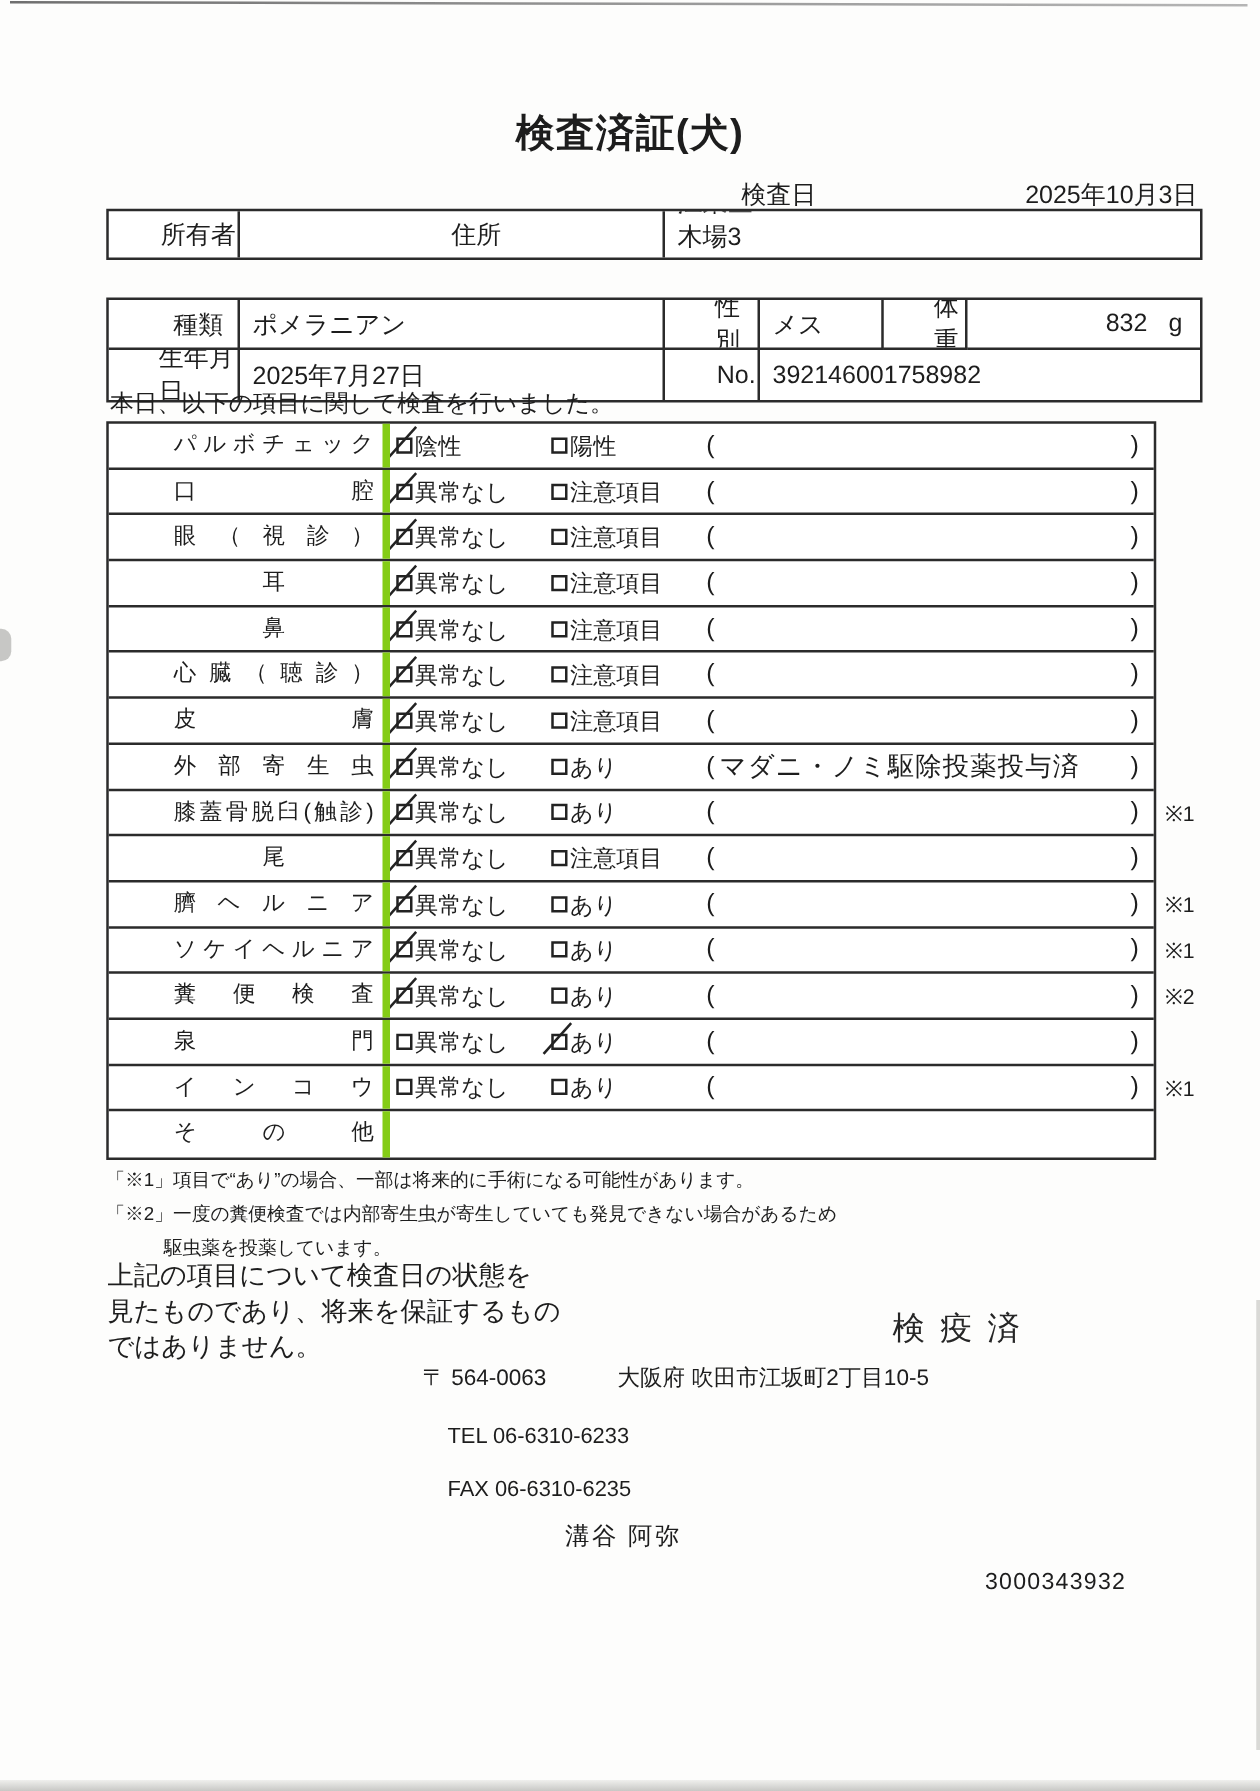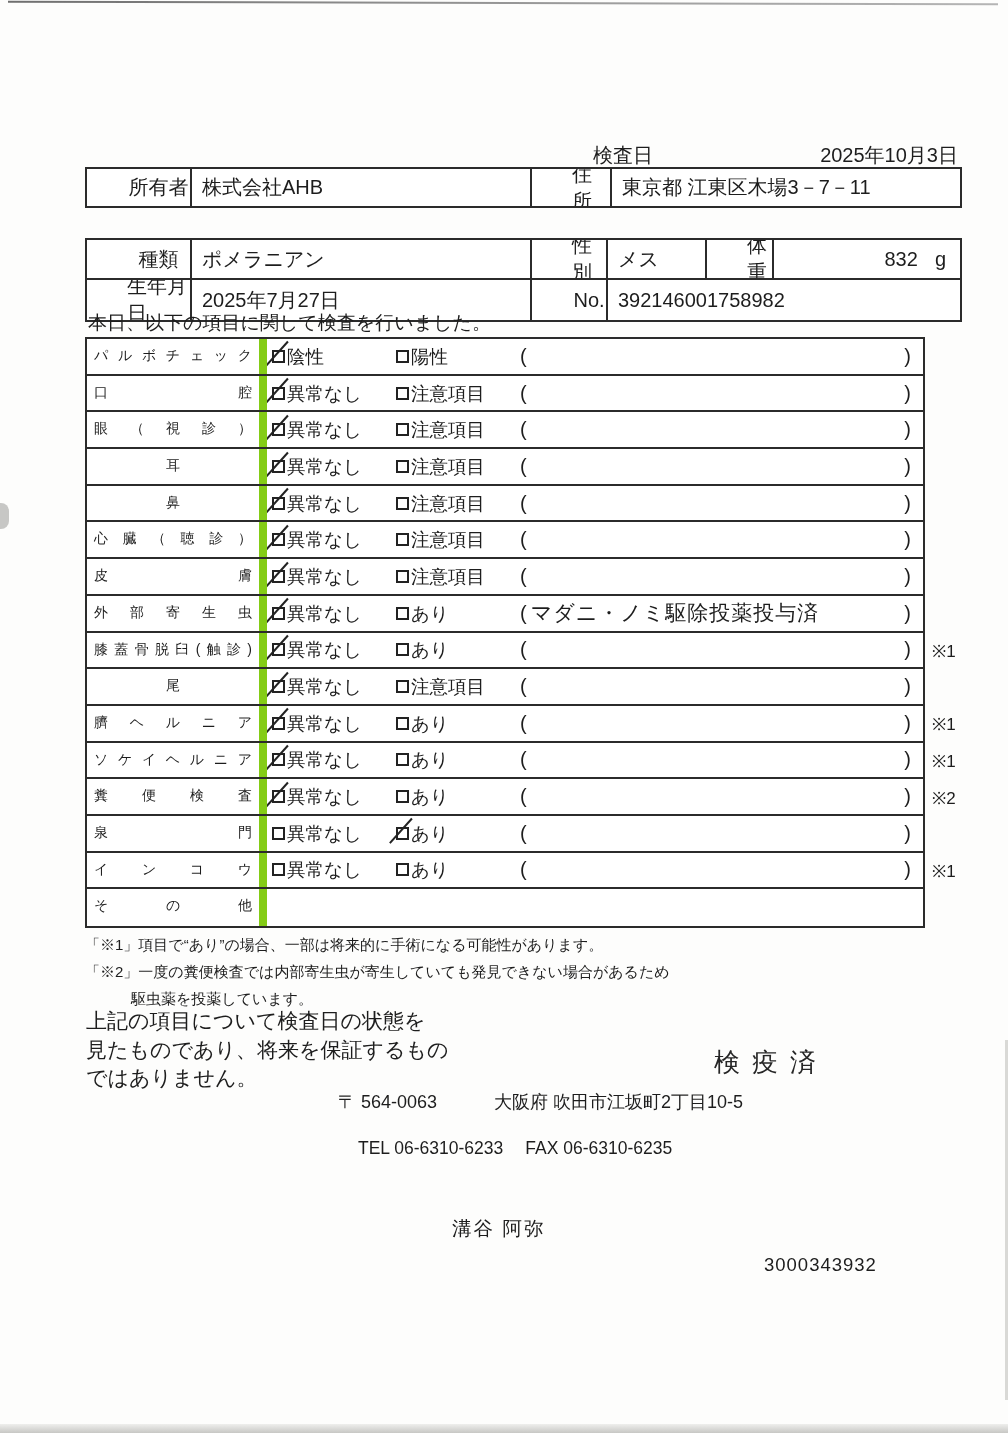--- a/index.html
+++ b/index.html
@@ -37,23 +37,23 @@
   .bb { border-bottom:2px solid #2b2b2b; }
   .span3 { grid-column:4 / 7; }
   .weight-cell { justify-content:flex-end; padding-right:14px; gap:17px; }
 
   .intro { position:absolute; top:310px; left:88px; font-size:19px; }
 
   .itable { position:absolute; top:337px; left:85px; width:840px;
     border:2px solid #2b2b2b; background:#fff; }
   .irow { position:relative; display:flex; height:36.7px; border-bottom:2px solid #2b2b2b; }
   .irow:last-child { border-bottom:none; }
-  .irow-label { flex:0 0 180px; width:180px; border-right:8px solid #84cc16;
-    padding:0 7px; font-size:14px; line-height:33px; overflow:hidden; white-space:nowrap;
-    text-align:justify; text-align-last:justify; }
+  .irow-label { flex:0 0 180px; width:180px; border-right:6px solid #84cc16;
+    padding:0 7px; font-size:18px; line-height:33px; overflow:hidden; white-space:nowrap;
+    text-align:justify; text-align-last:justify;margin-left:45px; }
   .irow-label.single { text-align:center; text-align-last:center; }
   .irow-content { flex:1; display:flex; align-items:center; padding-left:5px; overflow:hidden; }
   .opt { display:flex; align-items:center; flex:0 0 124px; width:124px; font-size:18.5px; }
   .cb { position:relative; width:13px; height:13px; border:2px solid #222;
     margin-right:2px; flex:0 0 auto; }
   .cb.checked::after { content:""; position:absolute; left:-8px; bottom:-7px;
     width:33px; height:2.4px; background:#222;
     transform:rotate(-48deg); transform-origin:0 50%; }
   .paren { flex:1; display:flex; align-items:center; font-size:20px; padding-right:12px; }
   .p-text { flex:1; text-align:left; padding-left:4px; font-size:21px;
@@ -63,44 +63,44 @@
 
   .fnotes { position:absolute; left:85px; top:931px; font-size:15px; line-height:27px; }
   .fn-cont { padding-left:46px; }
 
   .disclaimer { position:absolute; left:86px; top:1007px; font-size:21px; line-height:28.5px; }
 
   .stamp { position:absolute; left:714px; top:1045px; font-size:26px;
     letter-spacing:12px; font-weight:500; color:#262626; }
 
   .postal-row { position:absolute; left:338px; top:1090px; font-size:18px; display:flex; gap:57px; }
-  .tel-row { position:absolute; left:358px; top:1138px; font-size:17.5px; display:flex; gap:22px; }
+  .tel-row { position:absolute; left:358px; top:1138px; font-size:17.5px; display:flex; gap:22px;flex-direction:column; }
   .clinic-name { position:absolute; left:338px; top:1180px; font-size:23px; letter-spacing:2px; }
   .vet-name { position:absolute; left:452px; top:1215px; font-size:19.5px; letter-spacing:2px; }
-  .serial { position:absolute; left:764px; top:1254px; font-size:18.5px; letter-spacing:1px; }
+  .serial { position:absolute; left:788px; top:1254px; font-size:18.5px; letter-spacing:1px; }
 </style>
 </head>
 <body>
 
 <div class="page">
 
   <div class="top-line"></div>
   <div class="smudge-left"></div>
   <div class="right-sliver"></div>
   <div class="bottom-band"></div>
 
+  <div class="title">検査済証(犬)</div>
 
   <div class="date-row">
     <span class="date-label">検査日</span>
     <span class="date-value">2025年10月3日</span>
   </div>
 
   <div class="grid-table t1">
     <div class="cell c-center br">所有者</div>
-    <div class="cell pad br">株式会社AHB</div>
     <div class="cell c-center br">住所</div>
     <div class="cell pad">東京都 江東区木場3－7－11</div>
   </div>
 
   <div class="grid-table t2">
     <div class="cell c-center br bb">種類</div>
     <div class="cell pad br bb">ポメラニアン</div>
     <div class="cell c-center br bb">性別</div>
     <div class="cell pad br bb">メス</div>
     <div class="cell c-center br bb">体重</div>

